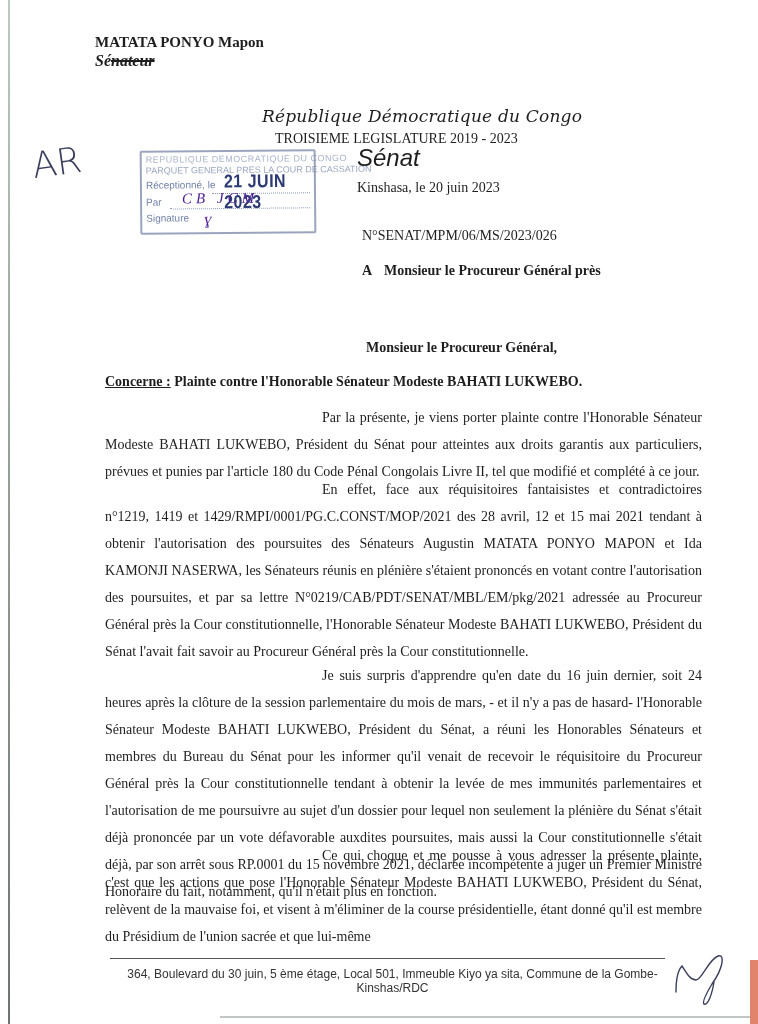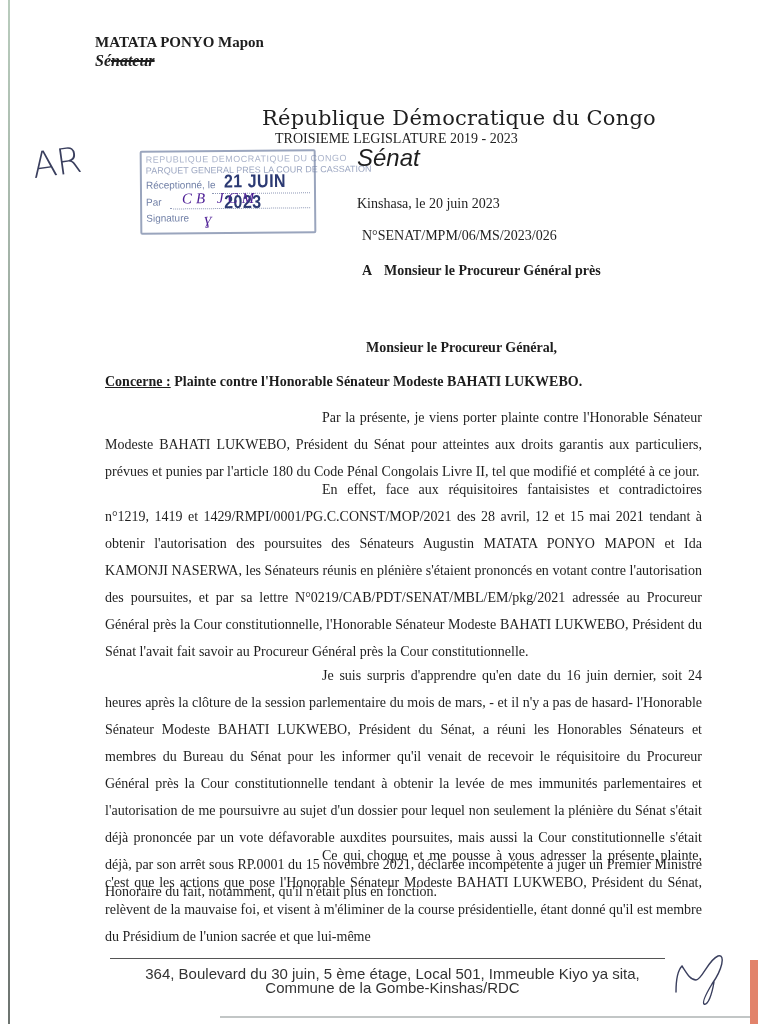--- a/index.html
+++ b/index.html
@@ -22,32 +22,32 @@
     background: #9aa0a0; opacity: .6;
   }
   .sender-name {
     position: absolute; left: 95px; top: 34px; font-size: 15px; font-weight: bold; text-align: center;
   }
   .sender-title {
     position: absolute; left: 95px; top: 52px; font-size: 16px; font-weight: bold; font-style: italic;
   }
   .sender-title .struck { text-decoration: line-through; text-decoration-thickness: 2px; }
   .republic {
-    position: absolute; left: 262px; top: 106px; font-size: 21px; 
+    position: absolute; left: 262px; top: 106px; font-size: 17px; font-style: italic;
     font-family: "DejaVu Serif", serif; letter-spacing: .2px;
   }
   .legislature {
     position: absolute; left: 275px; top: 131px; font-size: 14px;
   }
   .senat {
     position: absolute; left: 357px; top: 144px; font-size: 24px; font-style: italic;
     font-family: "Liberation Sans", sans-serif;
   }
   .place-date {
-    position: absolute; left: 357px; top: 196px; font-size: 14px;
+    position: absolute; left: 357px; top: 180px; font-size: 14px;
   }
   .ref {
     position: absolute; left: 362px; top: 228px; font-size: 14px;
   }
   .addressee {
     position: absolute; left: 362px; top: 261px; font-size: 14px; font-weight: bold; line-height: 19px;
   }
   .addressee .a-letter { display: inline-block; width: 22px; }
   .addressee .indent { padding-left: 22px; display: block; }
   .addressee .underline { text-decoration: underline; }
@@ -92,21 +92,21 @@
   .stamp .hw-sig { left: 62px; top: 58px; font-size: 16px; }
   .initials {
     position: absolute; left: 32px; top: 142px; font-size: 36px; font-family: "DejaVu Sans", sans-serif;
     font-weight: 200; color: #3a3f5e; transform: rotate(-8deg);
   }
   .footer-rule {
     position: absolute; left: 110px; top: 958px; width: 555px; height: 1px; background: #555;
   }
   .footer-address {
     position: absolute; left: 120px; top: 967px; width: 545px; text-align: center;
-    font-family: "Liberation Sans", sans-serif; font-size: 15px; color: #333; line-height: 14px;
+    font-family: "Liberation Sans", sans-serif; font-size: 12px; color: #333; line-height: 14px;
   }
   .footer-sig {
     position: absolute; left: 672px; top: 950px; width: 60px; height: 60px;
   }
 </style>
 </head>
 <body>
 
 <div class="edge-left"></div>
 <div class="corner-orange"></div>

